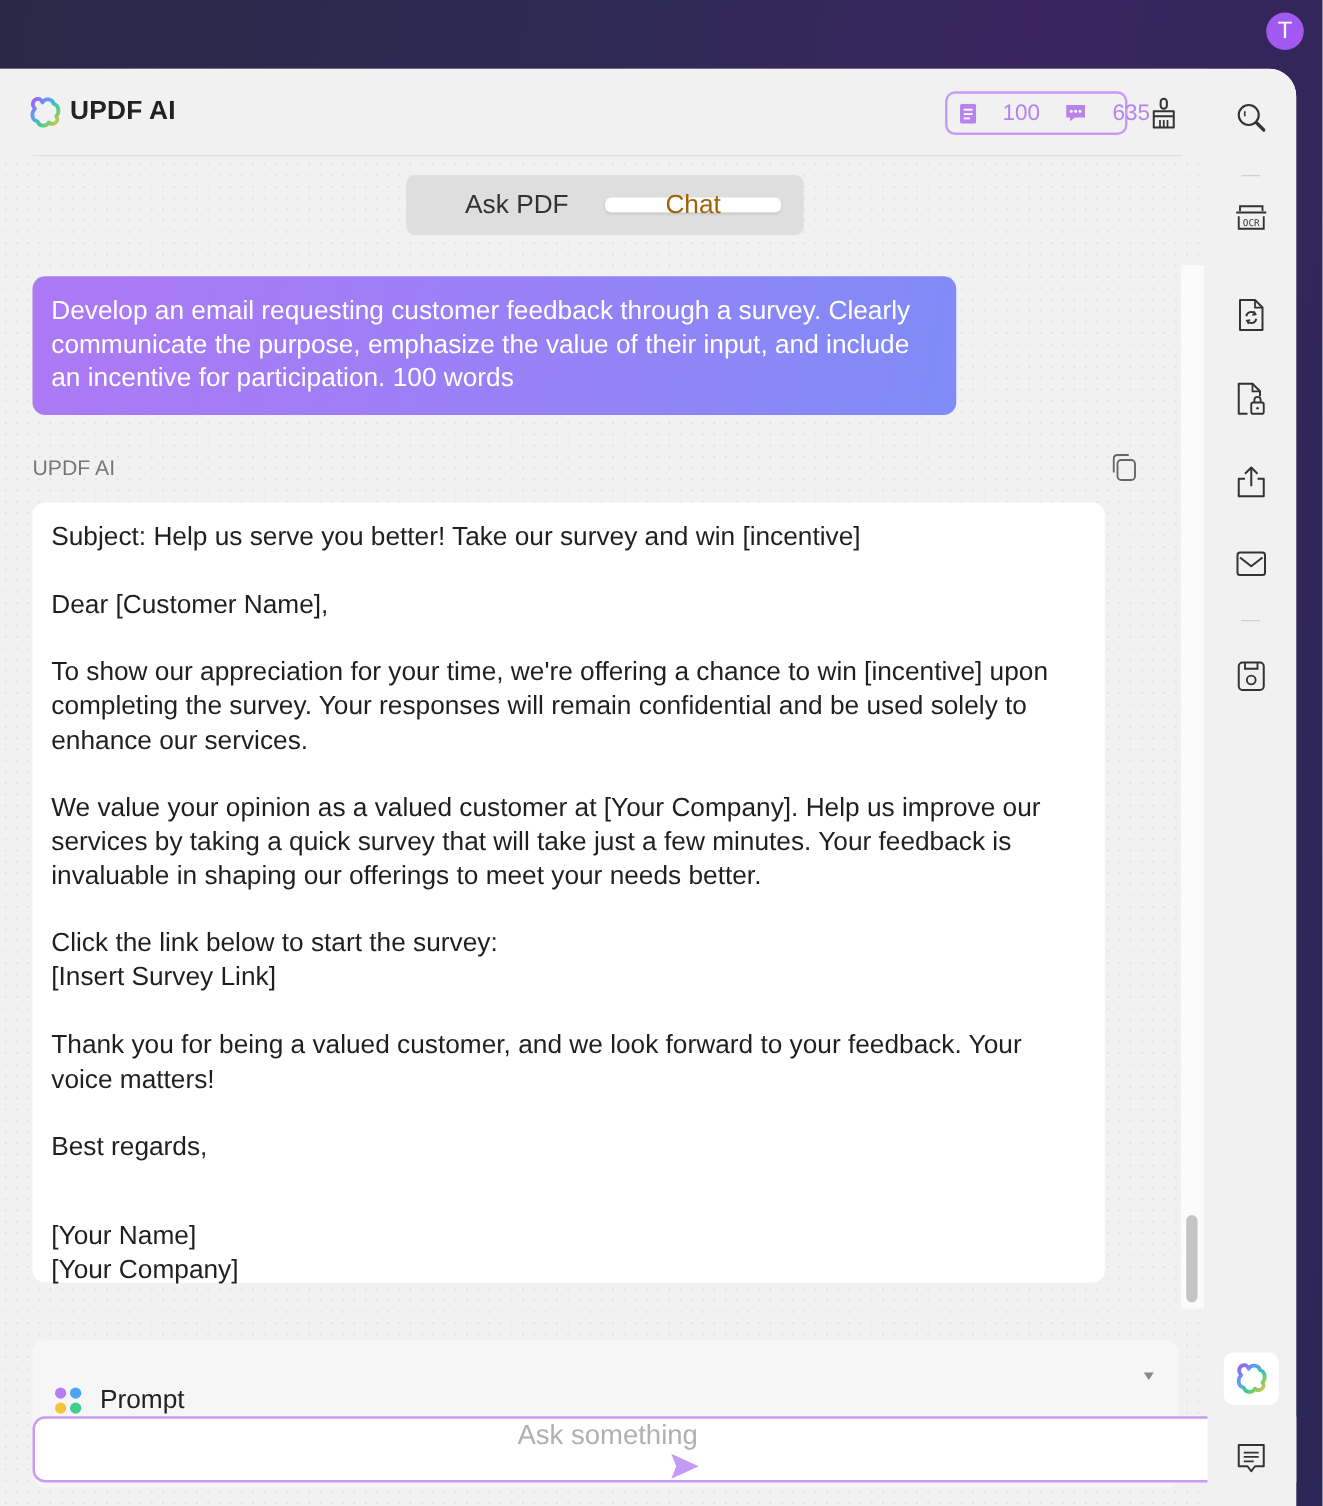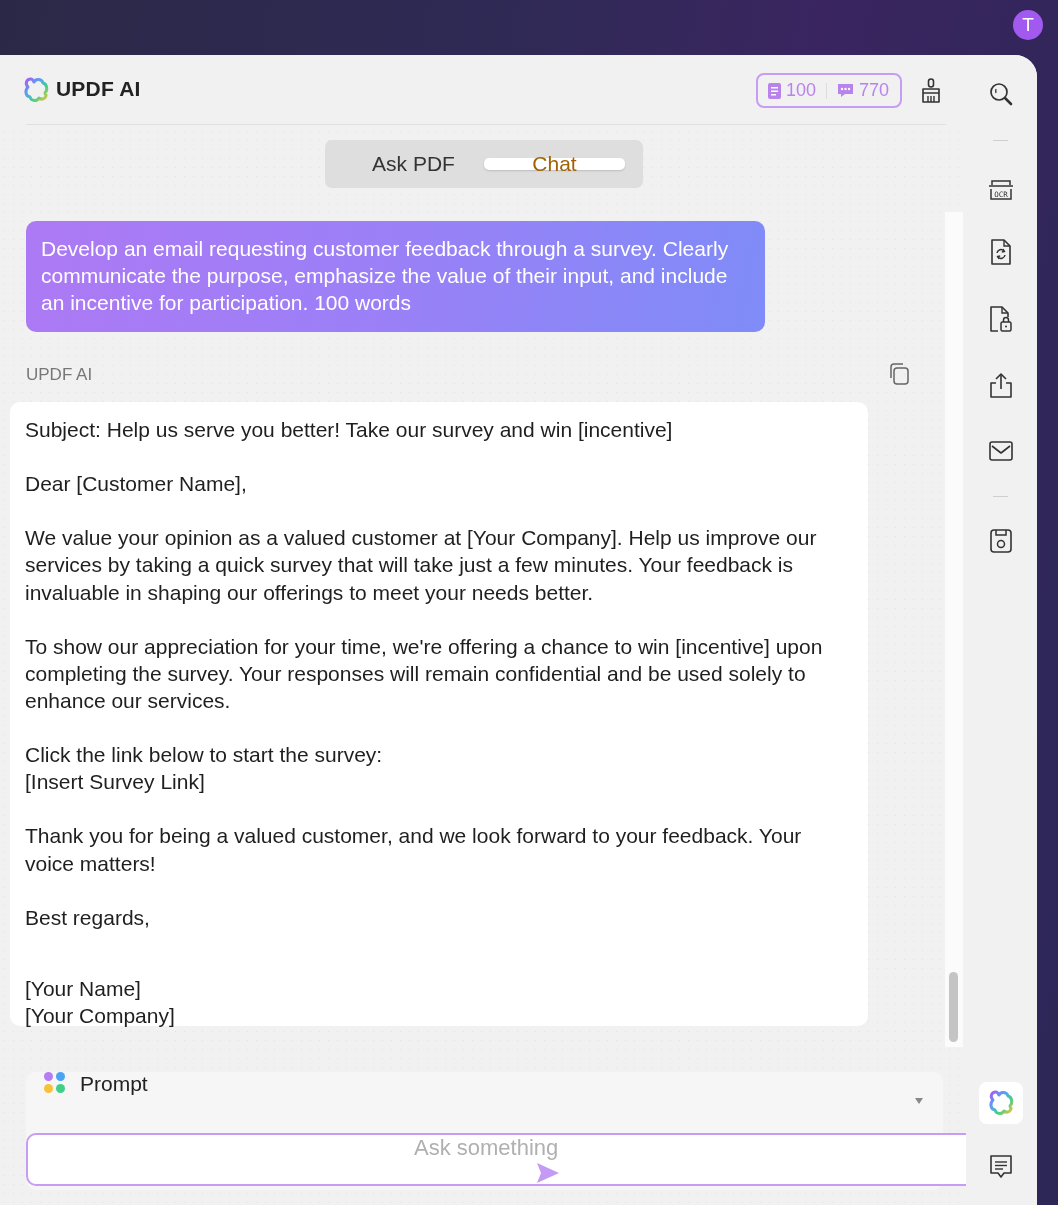--- a/index.html
+++ b/index.html
@@ -31,21 +31,21 @@
     .logo { position: absolute; left: 22px; top: 21px; width: 28px; height: 28px; }
     .app-title {
       position: absolute; left: 56px; top: 22px; font-size: 21px; font-weight: bold; color: #222;
       letter-spacing: 0.2px;
     }
     .quota {
       position: absolute; left: 756px; top: 18px; width: 146px; height: 35px;
       border: 2px solid #c79cf5; border-radius: 8px; display: flex; align-items: center;
       padding-left: 10px; color: #b884ec; font-size: 18px;
     }
-    .quota .q-item { display: flex; align-items: center; gap: 5px; }
+    .quota .q-item { display: flex; align-items: center; gap: 21px; }
     .quota .sep { width: 1px; height: 16px; background: #ddd; margin: 0 10px; }
     .clean-btn { position: absolute; left: 918px; top: 22px; width: 26px; height: 28px; }
     .header-line {
       position: absolute; left: 26px; top: 69px; width: 920px; height: 1px; background: #e0e0e0;
     }
     .segmented {
       position: absolute; left: 325px; top: 85px; width: 318px; height: 48px;
       background: #dedede; border-radius: 7px; padding: 18px; display: flex;
     }
     .seg {
@@ -57,41 +57,41 @@
       position: absolute; left: 26px; top: 166px; width: 739px; height: 111px;
       border-radius: 10px;
       background: linear-gradient(100deg, #ad79f4 0%, #9a80f7 50%, #7f8cf8 100%);
       color: #fff; font-size: 21px; line-height: 27px; padding: 14px 15px;
     }
     .ai-label {
       position: absolute; left: 26px; top: 310px; font-size: 17px; color: #777;
     }
     .copy-btn { position: absolute; left: 887px; top: 306px; width: 26px; height: 26px; }
     .ai-card {
-      position: absolute; left: 10px; top: 347px; width: 858px; height: 624px;
+      position: absolute; left: 26px; top: 347px; width: 858px; height: 624px;
       background: #fff; border-radius: 10px; padding: 14px 15px;
       color: #1f1f1f; font-size: 21px; line-height: 27.1px;
     }
     .ai-card p { margin-bottom: 27.1px; }
     .ai-card p:last-child { margin-bottom: 0; margin-top: 44px; }
     .scroll-track {
       position: absolute; left: 945px; top: 157px; width: 18px; height: 835px;
       background: #fbfbfb;
     }
     .scroll-thumb {
       position: absolute; left: 4px; top: 760px; width: 9px; height: 70px;
       background: #c4c4c4; border-radius: 5px;
     }
     .prompt-area {
       position: absolute; left: 26px; top: 1017px; width: 917px; height: 118px;
       background: #f6f6f6; border-radius: 10px;
     }
     .prompt-row {
       position: absolute; left: 0; top: 0; width: 917px; height: 60px;
-      display: flex; align-items: flex-start; padding-left: 18px;
+      display: flex; align-items: flex-end; padding-left: 18px;
     }
     .prompt-dots { width: 22px; height: 22px; position: relative; margin-right: 14px; }
     .prompt-dots span { position: absolute; width: 9px; height: 9px; border-radius: 50%; }
     .prompt-label { font-size: 21px; color: #222; }
     .prompt-caret { position: absolute; right: 20px; top: 26px; width: 0; height: 0;
       border-left: 4px solid transparent; border-right: 4px solid transparent; border-top: 6px solid #888; }
     .ask-box {
       position: absolute; left: 26px; top: 1078px; width: 1053px; height: 53px;
       background: #fff; border: 2px solid #c89cf5; border-radius: 10px;
       display: flex; align-items: center; flex-direction: column;
@@ -150,21 +150,21 @@
           <span>100</span>
         </div>
         <div class="sep"></div>
         <div class="q-item">
           <svg width="17" height="15" viewBox="0 0 17 15">
             <path d="M1 1 H16 V11 H8 L4 14 V11 H1 Z" fill="#b884ec"></path>
             <circle cx="5" cy="6" r="1.2" fill="#fff"></circle>
               <circle cx="8.5" cy="6" r="1.2" fill="#fff"></circle>
               <circle cx="12" cy="6" r="1.2" fill="#fff"></circle>
           </svg>
-          <span>770</span>
+          <span>635</span>
         </div>
       </div>
 
       <svg class="clean-btn" viewBox="0 0 26 28">
         <rect x="10.5" y="2" width="5" height="8" rx="2.5" fill="none" stroke="#333" stroke-width="1.6"></rect>
         <path d="M5 12 H21 V25 H5 Z" fill="none" stroke="#333" stroke-width="1.6" stroke-linejoin="round"></path>
         <line x1="5" y1="16" x2="21" y2="16" stroke="#333" stroke-width="1.6"></line>
         <line x1="10" y1="19" x2="10" y2="25" stroke="#333" stroke-width="1.4"></line>
         <line x1="13" y1="19" x2="13" y2="25" stroke="#333" stroke-width="1.4"></line>
         <line x1="16" y1="19" x2="16" y2="25" stroke="#333" stroke-width="1.4"></line>
@@ -181,22 +181,22 @@
 
     <div class="ai-label">UPDF AI</div>
     <svg class="copy-btn" viewBox="0 0 26 26">
       <rect x="7" y="7" width="14" height="16" rx="3" fill="none" stroke="#666" stroke-width="1.5"></rect>
       <path d="M4 17 V6 Q4 3 7 3 H16" fill="none" stroke="#666" stroke-width="1.5"></path>
     </svg>
 
     <div class="ai-card">
       <p>Subject: Help us serve you better! Take our survey and win [incentive]</p>
       <p>Dear [Customer Name],</p>
+      <p>To show our appreciation for your time, we're offering a chance to win [incentive] upon completing the survey. Your responses will remain confidential and be used solely to enhance our services.</p>
       <p>We value your opinion as a valued customer at [Your Company]. Help us improve our services by taking a quick survey that will take just a few minutes. Your feedback is invaluable in shaping our offerings to meet your needs better.</p>
-      <p>To show our appreciation for your time, we're offering a chance to win [incentive] upon completing the survey. Your responses will remain confidential and be used solely to enhance our services.</p>
       <p>
         <span>Click the link below to start the survey:</span><br>
         <span>[Insert Survey Link]</span>
       </p>
       <p>Thank you for being a valued customer, and we look forward to your feedback. Your voice matters!</p>
       <p>Best regards,</p>
       <p>
         <span>[Your Name]</span><br>
         <span>[Your Company]</span>
       </p>
@@ -232,21 +232,21 @@
   <div class="rail">
     <div class="rail-icon" style="top:25px">
       <svg width="26" height="26" viewBox="0 0 26 26">
         <circle cx="11" cy="11" r="8" fill="none" stroke="#333" stroke-width="1.7"></circle>
         <line x1="17" y1="17" x2="23" y2="23" stroke="#333" stroke-width="2.6" stroke-linecap="round"></line>
         <path d="M8 8 Q7.5 10 8 12" fill="none" stroke="#333" stroke-width="1.3"></path>
       </svg>
     </div>
     <div class="rail-sep" style="top:85px"></div>
 
-    <div class="rail-icon" style="top:120px">
+    <div class="rail-icon" style="top:104px">
       <svg width="28" height="28" viewBox="0 0 28 28">
         <path d="M5 10 V6 H23 V10" fill="none" stroke="#333" stroke-width="1.5"></path>
         <line x1="2" y1="11" x2="26" y2="11" stroke="#333" stroke-width="1.5"></line>
         <path d="M4 14 V24 H24 V14" fill="none" stroke="#333" stroke-width="1.5"></path>
         <text x="14" y="22" font-family="DejaVu Sans Mono, monospace" font-size="7.5" text-anchor="middle" fill="#333">OCR</text>
       </svg>
     </div>
 
     <div class="rail-icon" style="top:183px">
       <svg width="24" height="28" viewBox="0 0 24 28">

